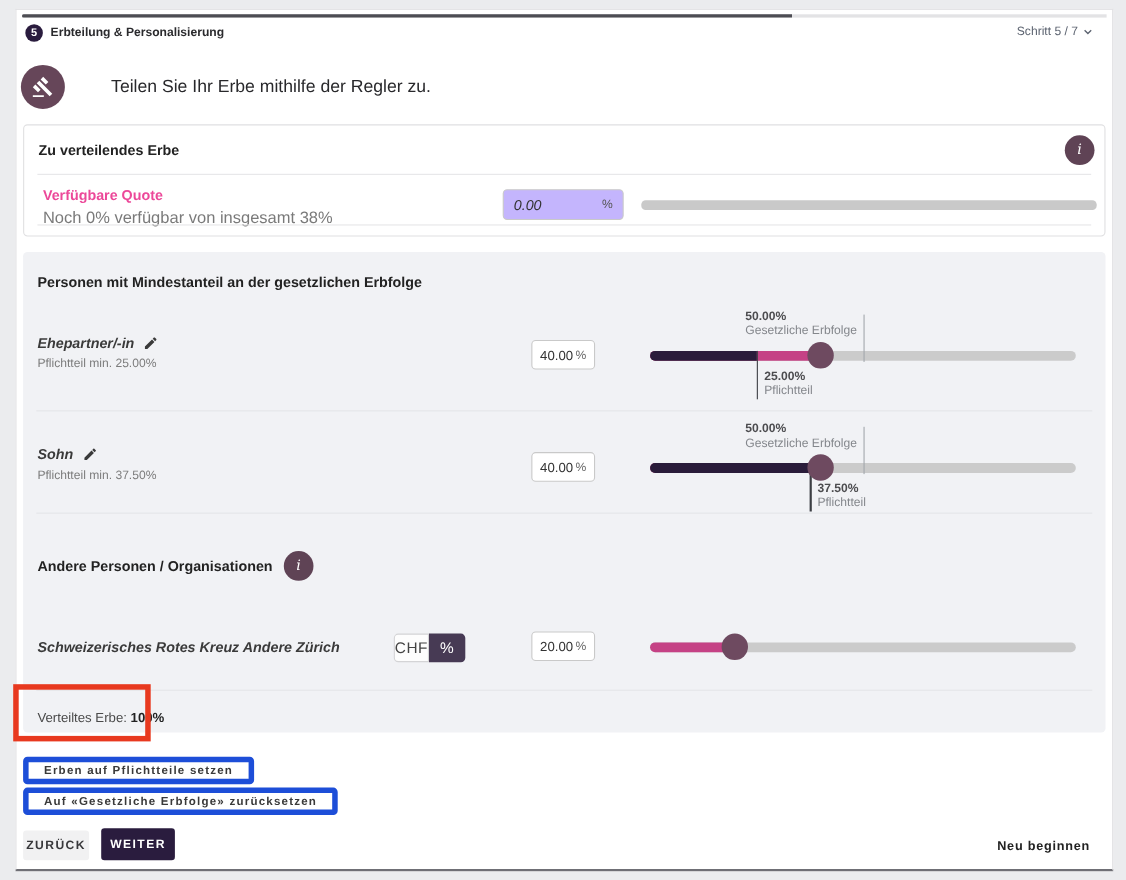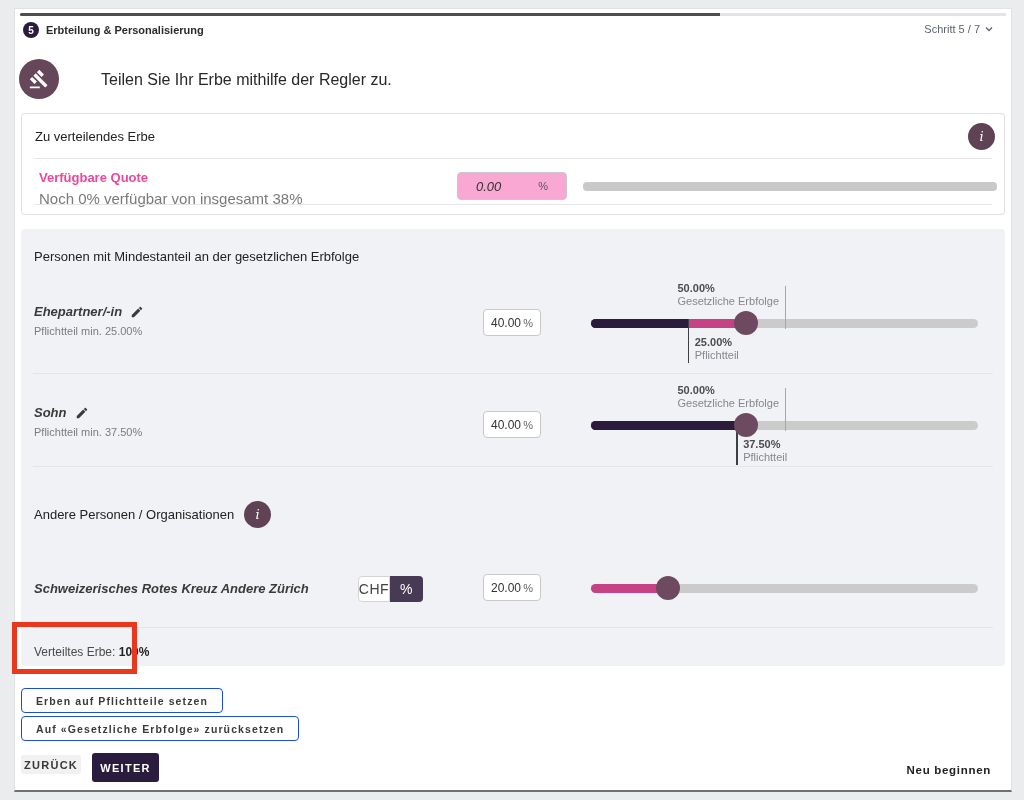--- a/index.html
+++ b/index.html
@@ -23,32 +23,32 @@
   .chev { width:12px; height:12px; }
 
   
   .avatar { position:absolute; left:4px; top:50px; width:40px; height:40px; border-radius:50%;
             background:#664659; display:flex; align-items:center; justify-content:center; }
   .page-title { position:absolute; left:86px; top:62px; font-size:16px; font-weight:500; color:#28282b; }
 
   
   .quota-card { position:absolute; left:6px; top:104px; width:984px; height:102px;
                 background:#fff; border:1px solid #e0e0e2; border-radius:4px; }
-  .sec-h { font-size:13px; font-weight:normal; color:#222; }
+  .sec-h { font-size:13px; font-weight:bold; color:#222; }
   .quota-card .sec-h { position:absolute; left:13px; top:15px; }
   .info-circle { width:27px; height:27px; border-radius:50%; background:#5f4355; color:#fff;
                  display:flex; align-items:center; justify-content:center;
                  font-family:"DejaVu Serif", serif; font-style:italic; font-size:13px; }
   .quota-card .info-circle { position:absolute; right:9px; top:9px; }
   .hdiv { position:absolute; left:12px; right:12px; height:1px; background:#e6e6e8; }
   .quota-label { position:absolute; left:17px; top:56px; font-size:13px; font-weight:bold; color:#ec4899; }
   .quota-sub { position:absolute; left:17px; top:76px; font-size:15px; color:#7a7a7a; }
   .quota-input { position:absolute; left:435px; top:58px; width:110px; height:28px;
-                 border:1px solid #c9c9c9; border-radius:4px; background:#f9a8d4;
-                 display:flex; align-items:center; justify-content:space-between; padding:0 18px; }
+                 border:1px solid #c9c9c9; border-radius:4px; background:#c4b5fd;
+                 display:flex; align-items:center; justify-content:space-between; padding:0 9px; }
   .quota-input .val { font-size:13px; font-style:italic; color:#333; }
   .quota-input .suf { font-size:11px; color:#555; }
   .quota-bar { position:absolute; left:561px; top:68px; width:414px; height:9px; border-radius:4px; background:#c9c9c9; overflow:hidden; }
   .quota-bar .fill { height:100%; background:#2a1c3e; }
 
   
   .gray-sec { position:absolute; left:6px; top:220px; width:984px; height:437px;
               background:#f1f2f5; border-radius:4px; }
   .gray-sec .sec-h1 { position:absolute; left:13px; top:20px; }
   .others-h { position:absolute; left:13px; top:272px; display:flex; align-items:center; gap:10px; }
@@ -88,24 +88,24 @@
   .m-cap { font-size:11px; color:#84878c; line-height:13px; }
 
   .summary { position:absolute; left:13px; top:416px; font-size:12px; color:#4a4a4a; }
   .summary b { color:#222; }
 
   
   .red-annotation { position:absolute; left:12px; top:622px; width:125px; height:52px;
                     border:5px solid #e8391f; z-index:20; }
 
   
-  .ghost-btn { position:absolute; left:6px; height:25px; background:#fff; border:1px solid #1d4ed8;
+  .ghost-btn { position:absolute; left:6px; height:25px; background:#fff; border:5px solid #1d4ed8;
                border-radius:4px; font-size:10.5px; font-weight:bold; letter-spacing:1.1px;
                color:#3a3a3a; display:flex; align-items:center; padding:0 14px; cursor:pointer; }
-  .btn-back { position:absolute; left:6px; top:746px; width:60px; height:19px; background:#f1f1f2;
+  .btn-back { position:absolute; left:6px; top:746px; width:60px; height:27px; background:#f1f1f2;
               border:none; border-radius:3px; font-size:11px; font-weight:bold; letter-spacing:1.3px;
               color:#38383b; display:flex; align-items:center; justify-content:center; cursor:pointer; }
   .btn-next { position:absolute; left:77px; top:744px; width:67px; height:29px; background:#2a1c3e;
               border:none; border-radius:3px; font-size:11px; font-weight:bold; letter-spacing:1.3px;
               color:#fff; display:flex; align-items:center; justify-content:center; cursor:pointer; }
   .restart { position:absolute; right:20px; top:755px; font-size:11.5px; font-weight:bold;
              letter-spacing:.7px; color:#222; cursor:pointer; }
 </style>
 </head>
 <body>

